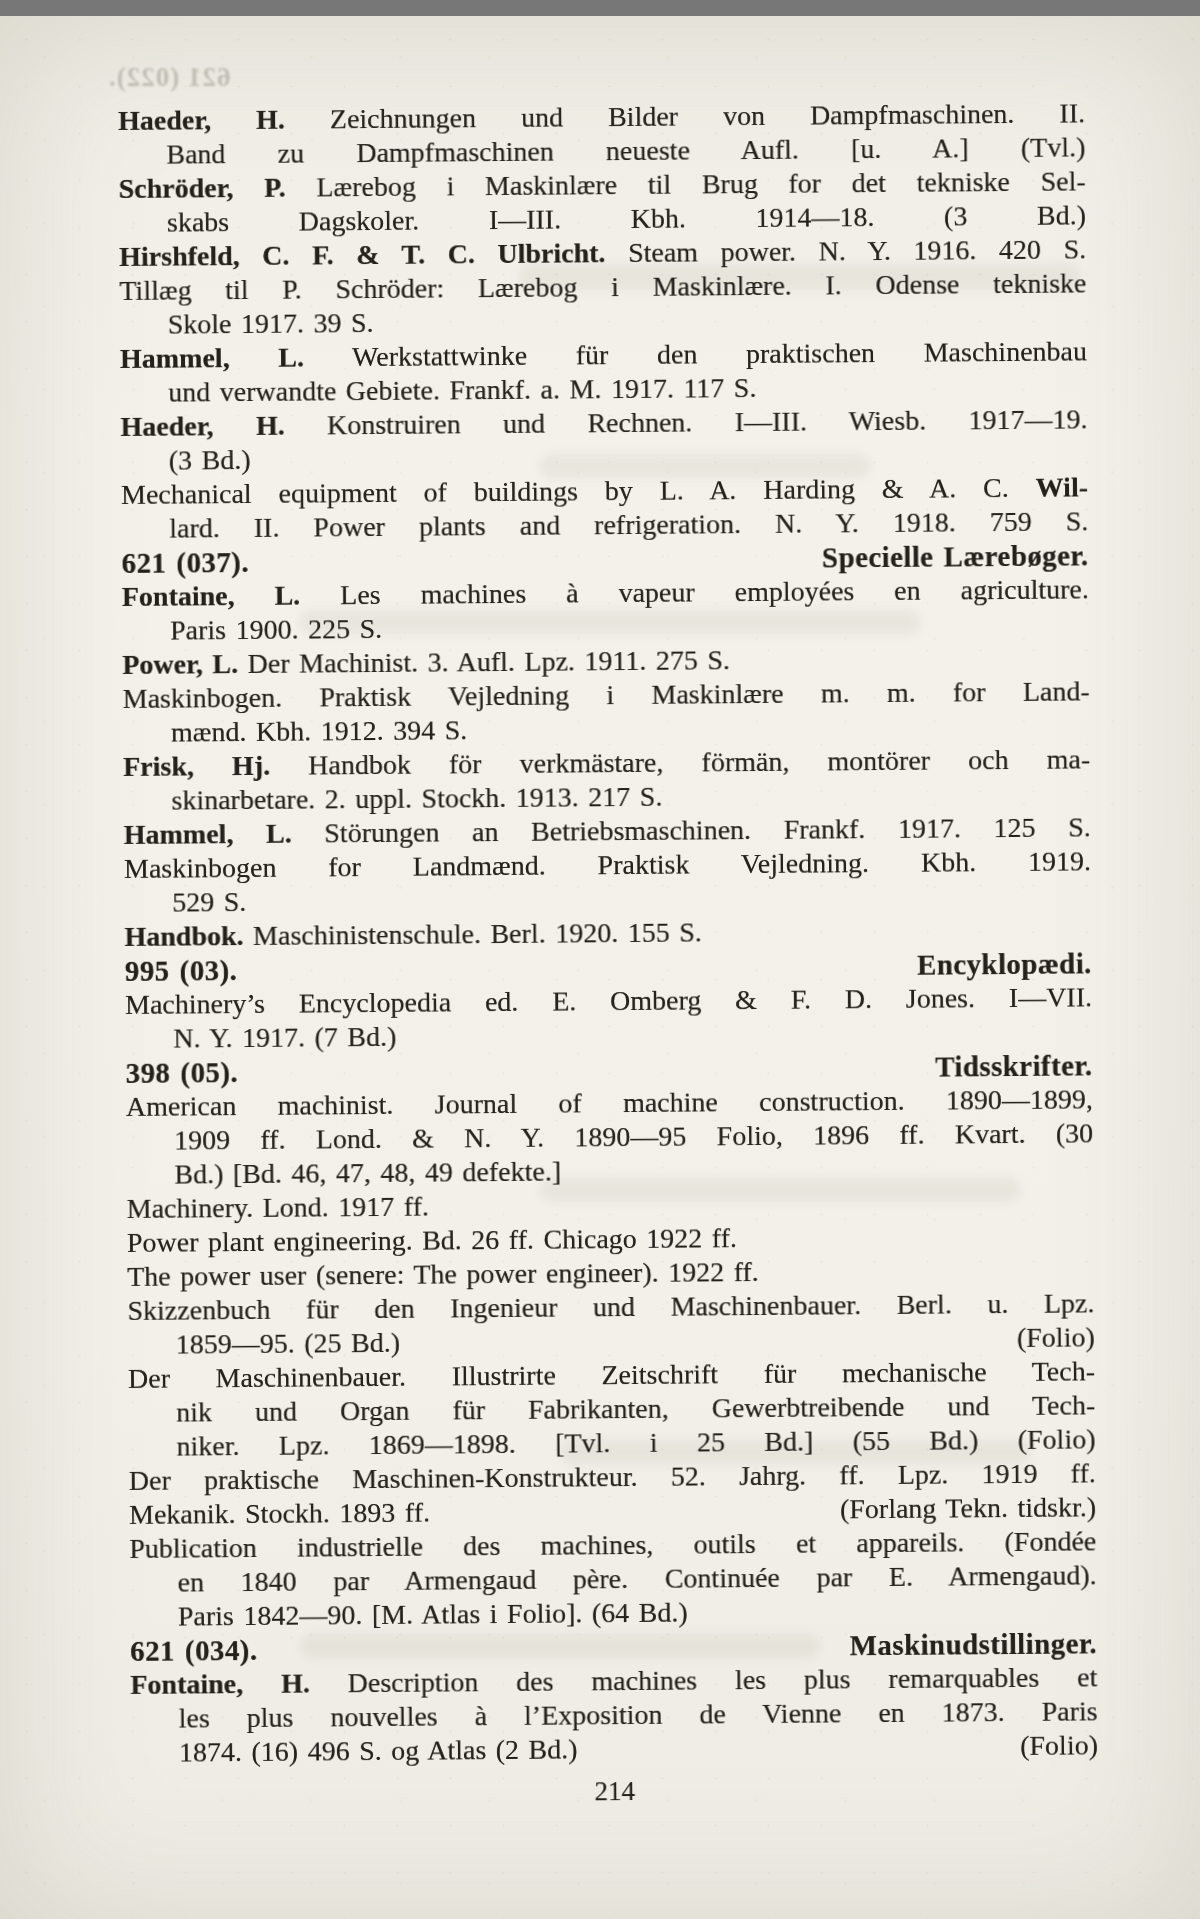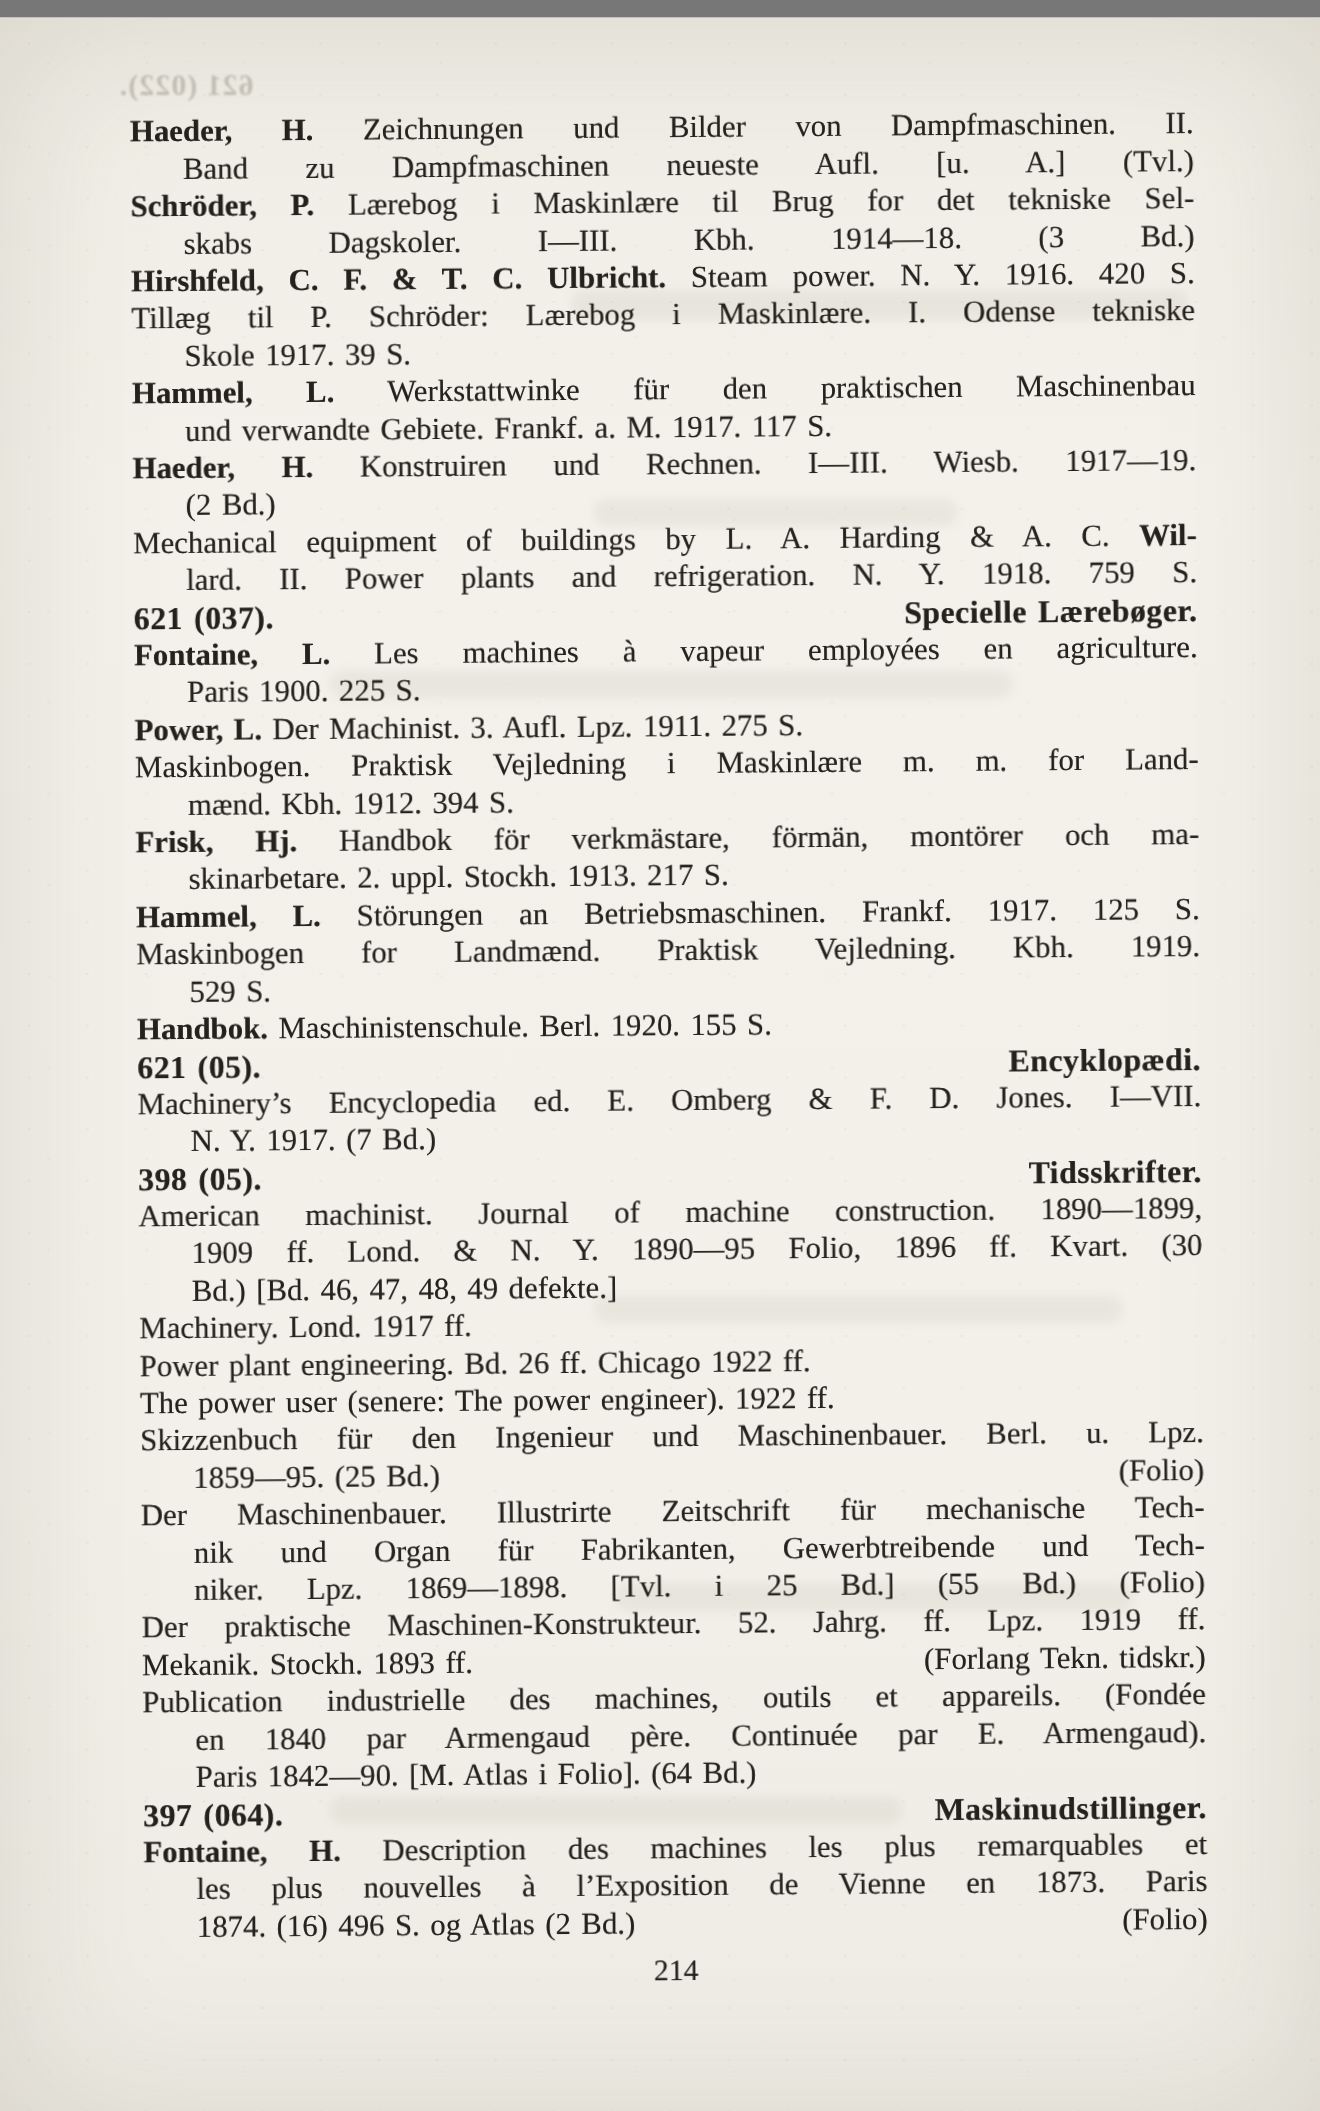--- a/index.html
+++ b/index.html
@@ -74,40 +74,40 @@
   <div class="line j"><span><span class="b">Haeder, H.</span><span> Zeichnungen und Bilder von Dampfmaschinen. II.</span></span></div>
       <div class="line ind j"><span><span>Band zu Dampfmaschinen neueste Aufl. [u. A.] (Tvl.)</span></span></div>
       <div class="line j"><span><span class="b">Schröder, P.</span><span> Lærebog i Maskinlære til Brug for det tekniske Sel-</span></span></div>
       <div class="line ind j"><span><span>skabs Dagskoler. I—III. Kbh. 1914—18. (3 Bd.)</span></span></div>
       <div class="line j"><span><span class="b">Hirshfeld, C. F. &amp; T. C. Ulbricht.</span><span> Steam power. N. Y. 1916. 420 S.</span></span></div>
       <div class="line j"><span><span>Tillæg til P. Schröder: Lærebog i Maskinlære. I. Odense tekniske</span></span></div>
       <div class="line ind"><span><span>Skole 1917. 39 S.</span></span></div>
       <div class="line j"><span><span class="b">Hammel, L.</span><span> Werkstattwinke für den praktischen Maschinenbau</span></span></div>
       <div class="line ind"><span><span>und verwandte Gebiete. Frankf. a. M. 1917. 117 S.</span></span></div>
       <div class="line j"><span><span class="b">Haeder, H.</span><span> Konstruiren und Rechnen. I—III. Wiesb. 1917—19.</span></span></div>
-      <div class="line ind"><span><span>(2 Bd.)</span></span></div>
+      <div class="line ind"><span><span>(3 Bd.)</span></span></div>
       <div class="line j"><span><span>Mechanical equipment of buildings by L. A. Harding &amp; A. C. </span><span class="b">Wil-</span></span></div>
       <div class="line ind j"><span><span>lard. II. Power plants and refrigeration. N. Y. 1918. 759 S.</span></span></div>
       <div class="line split h">
         <span><span class="b">621 (037).</span></span>
         <span class="b">Specielle Lærebøger.</span>
       </div>
       <div class="line j"><span><span class="b">Fontaine, L.</span><span> Les machines à vapeur employées en agriculture.</span></span></div>
       <div class="line ind"><span><span>Paris 1900. 225 S.</span></span></div>
       <div class="line"><span><span class="b">Power, L.</span><span> Der Machinist. 3. Aufl. Lpz. 1911. 275 S.</span></span></div>
       <div class="line j"><span><span>Maskinbogen. Praktisk Vejledning i Maskinlære m. m. for Land-</span></span></div>
       <div class="line ind"><span><span>mænd. Kbh. 1912. 394 S.</span></span></div>
       <div class="line j"><span><span class="b">Frisk, Hj.</span><span> Handbok för verkmästare, förmän, montörer och ma-</span></span></div>
       <div class="line ind"><span><span>skinarbetare. 2. uppl. Stockh. 1913. 217 S.</span></span></div>
       <div class="line j"><span><span class="b">Hammel, L.</span><span> Störungen an Betriebsmaschinen. Frankf. 1917. 125 S.</span></span></div>
       <div class="line j"><span><span>Maskinbogen for Landmænd. Praktisk Vejledning. Kbh. 1919.</span></span></div>
       <div class="line ind"><span><span>529 S.</span></span></div>
       <div class="line"><span><span class="b">Handbok.</span><span> Maschinistenschule. Berl. 1920. 155 S.</span></span></div>
       <div class="line split h">
-        <span><span class="b">621 (05).</span></span>
+        <span><span class="b">995 (03).</span></span>
         <span class="b">Encyklopædi.</span>
       </div>
       <div class="line j"><span><span>Machinery’s Encyclopedia ed. E. Omberg &amp; F. D. Jones. I—VII.</span></span></div>
       <div class="line ind"><span><span>N. Y. 1917. (7 Bd.)</span></span></div>
       <div class="line split h">
         <span><span class="b">398 (05).</span></span>
         <span class="b">Tidsskrifter.</span>
       </div>
       <div class="line j"><span><span>American machinist. Journal of machine construction. 1890—1899,</span></span></div>
       <div class="line ind j"><span><span>1909 ff. Lond. &amp; N. Y. 1890—95 Folio, 1896 ff. Kvart. (30</span></span></div>
@@ -125,21 +125,21 @@
       <div class="line ind j"><span><span>niker. Lpz. 1869—1898. [Tvl. i 25 Bd.] (55 Bd.) (Folio)</span></span></div>
       <div class="line j"><span><span>Der praktische Maschinen-Konstrukteur. 52. Jahrg. ff. Lpz. 1919 ff.</span></span></div>
       <div class="line split">
         <span><span>Mekanik. Stockh. 1893 ff.</span></span>
         <span>(Forlang Tekn. tidskr.)</span>
       </div>
       <div class="line j"><span><span>Publication industrielle des machines, outils et appareils. (Fondée</span></span></div>
       <div class="line ind j"><span><span>en 1840 par Armengaud père. Continuée par E. Armengaud).</span></span></div>
       <div class="line ind"><span><span>Paris 1842—90. [M. Atlas i Folio]. (64 Bd.)</span></span></div>
       <div class="line split h">
-        <span><span class="b">397 (064).</span></span>
+        <span><span class="b">621 (034).</span></span>
         <span class="b">Maskinudstillinger.</span>
       </div>
       <div class="line j"><span><span class="b">Fontaine, H.</span><span> Description des machines les plus remarquables et</span></span></div>
       <div class="line ind j"><span><span>les plus nouvelles à l’Exposition de Vienne en 1873. Paris</span></span></div>
       <div class="line ind split">
         <span><span>1874. (16) 496 S. og Atlas (2 Bd.)</span></span>
         <span>(Folio)</span>
       </div>
       <div class="page-number">214</div>
     </div>

